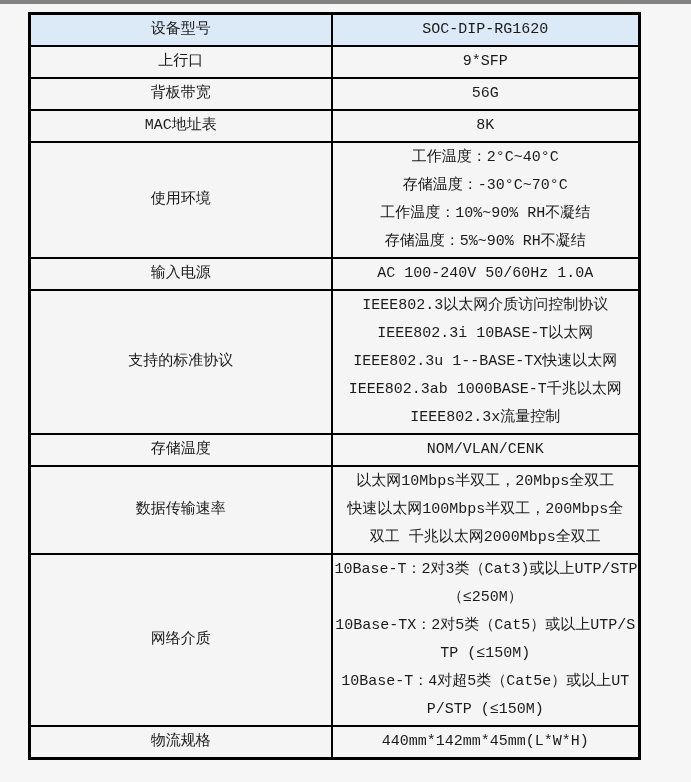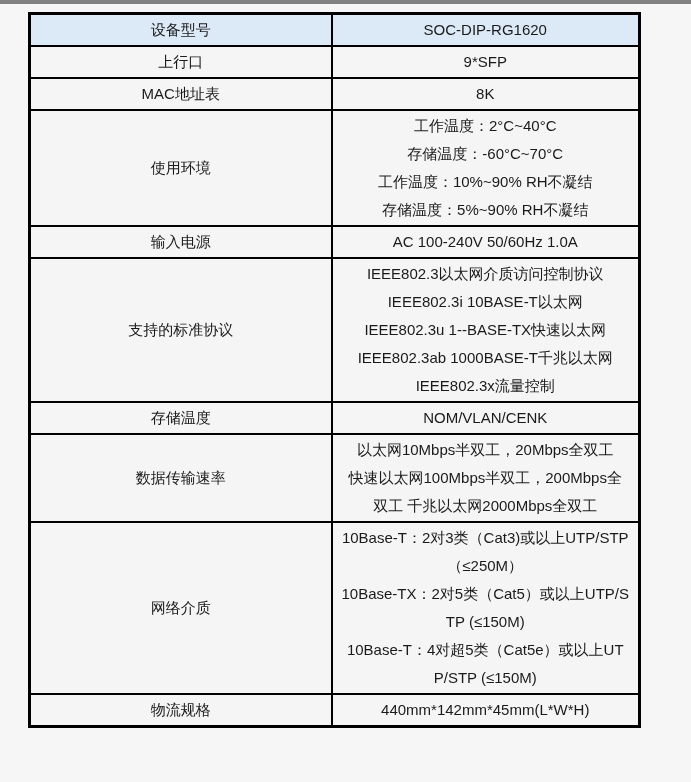--- a/index.html
+++ b/index.html
@@ -33,20 +33,21 @@
   col.c-value{width:308px;}
   td{
     border:2px solid var(--border);
     background:var(--cell-bg);
     text-align:center;
     vertical-align:middle;
     font-size:15px;
     line-height:28px;
     height:28px;
     padding:1px 2px;
+    font-family:Liberation Mono, monospace;
   }
   tr.header-row td{background:var(--header-bg);}
   .line{white-space:nowrap;}
 </style>
 </head>
 <body>
 
 <div class="top-strip"></div>
 
 <table class="spec">
@@ -68,37 +69,45 @@
 
   <tr>
     <td>
           <div class="line">上行口</div>
         </td>
     <td>
           <div class="line">9*SFP</div>
         </td>
   </tr>
 
+  <tr>
+    <td>
+          <div class="line">背板带宽</div>
+        </td>
+    <td>
+          <div class="line">56G</div>
+        </td>
+  </tr>
 
   <tr>
     <td>
           <div class="line">MAC地址表</div>
         </td>
     <td>
           <div class="line">8K</div>
         </td>
   </tr>
 
   <tr>
     <td>
           <div class="line">使用环境</div>
         </td>
     <td>
       <div class="line">工作温度：2°C~40°C</div>
-      <div class="line">存储温度：-60°C~70°C</div>
+      <div class="line">存储温度：-30°C~70°C</div>
       <div class="line">工作温度：10%~90% RH不凝结</div>
       <div class="line">存储温度：5%~90% RH不凝结</div>
     </td>
   </tr>
 
   <tr>
     <td>
           <div class="line">输入电源</div>
         </td>
     <td>

